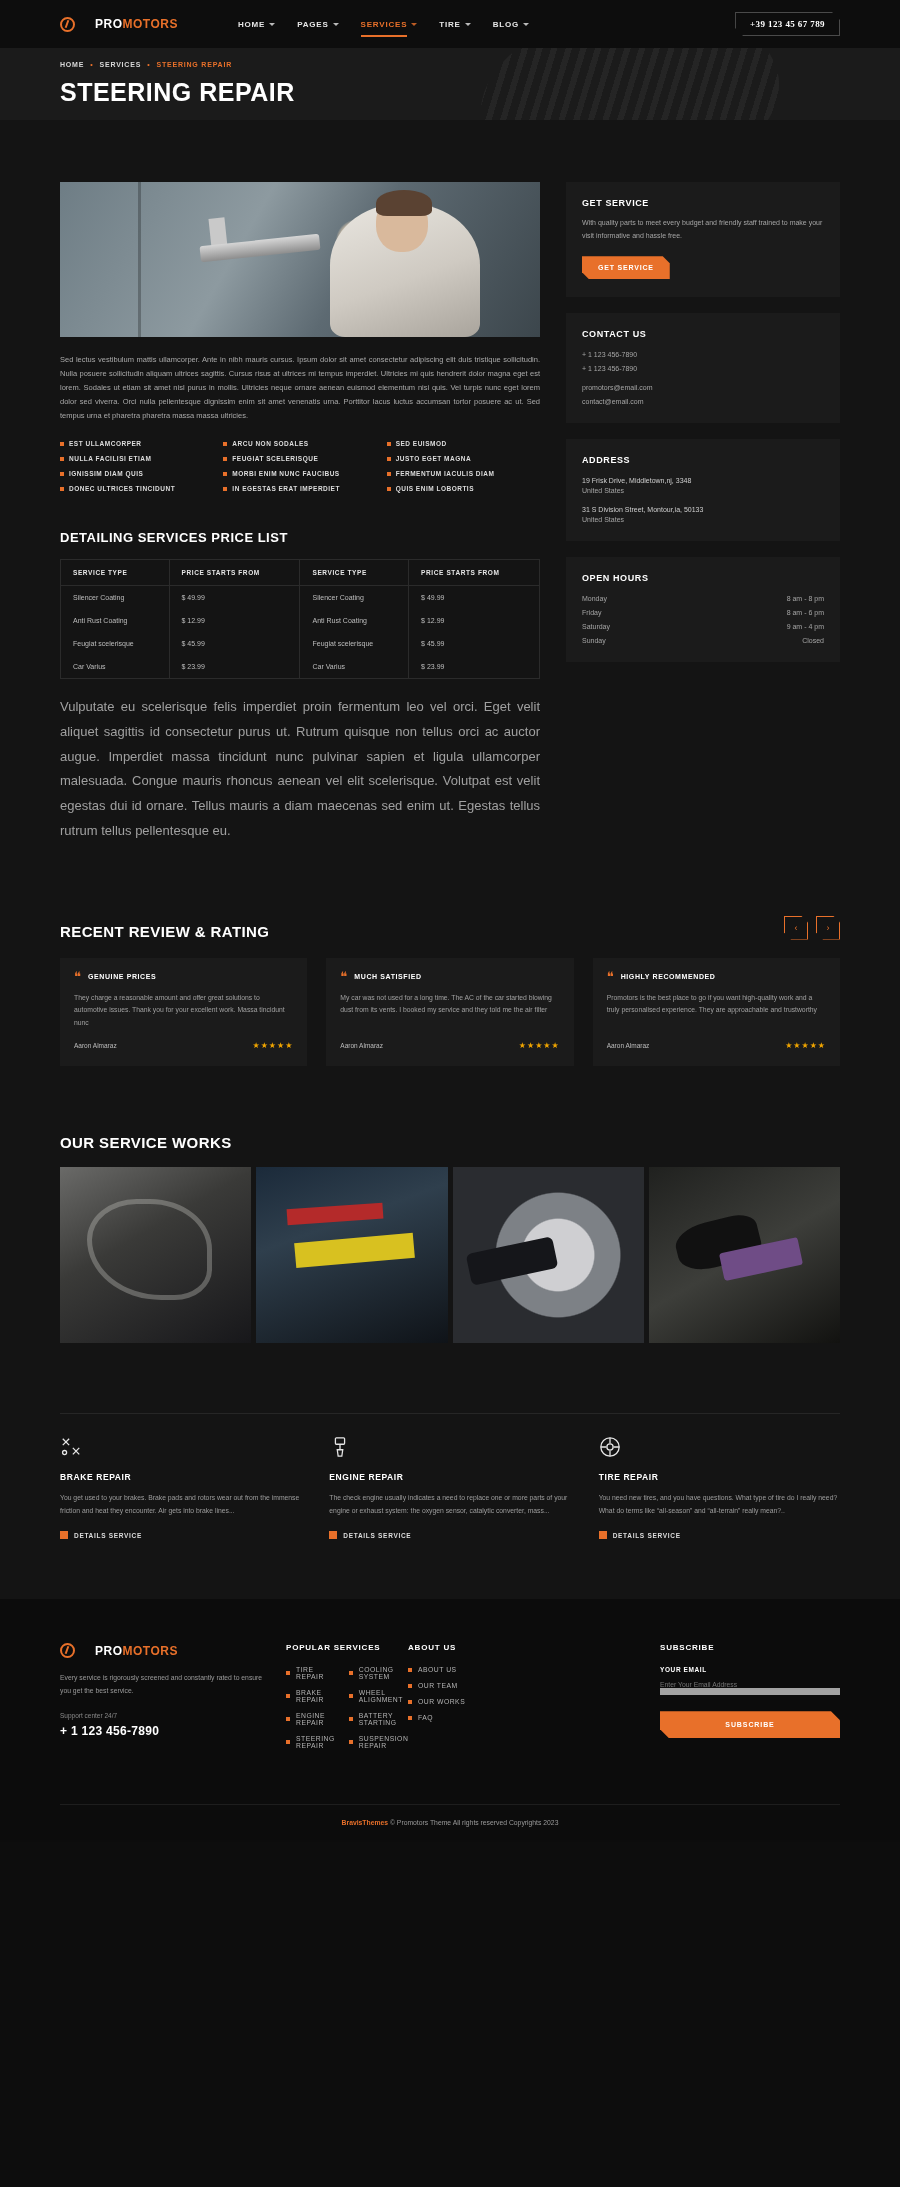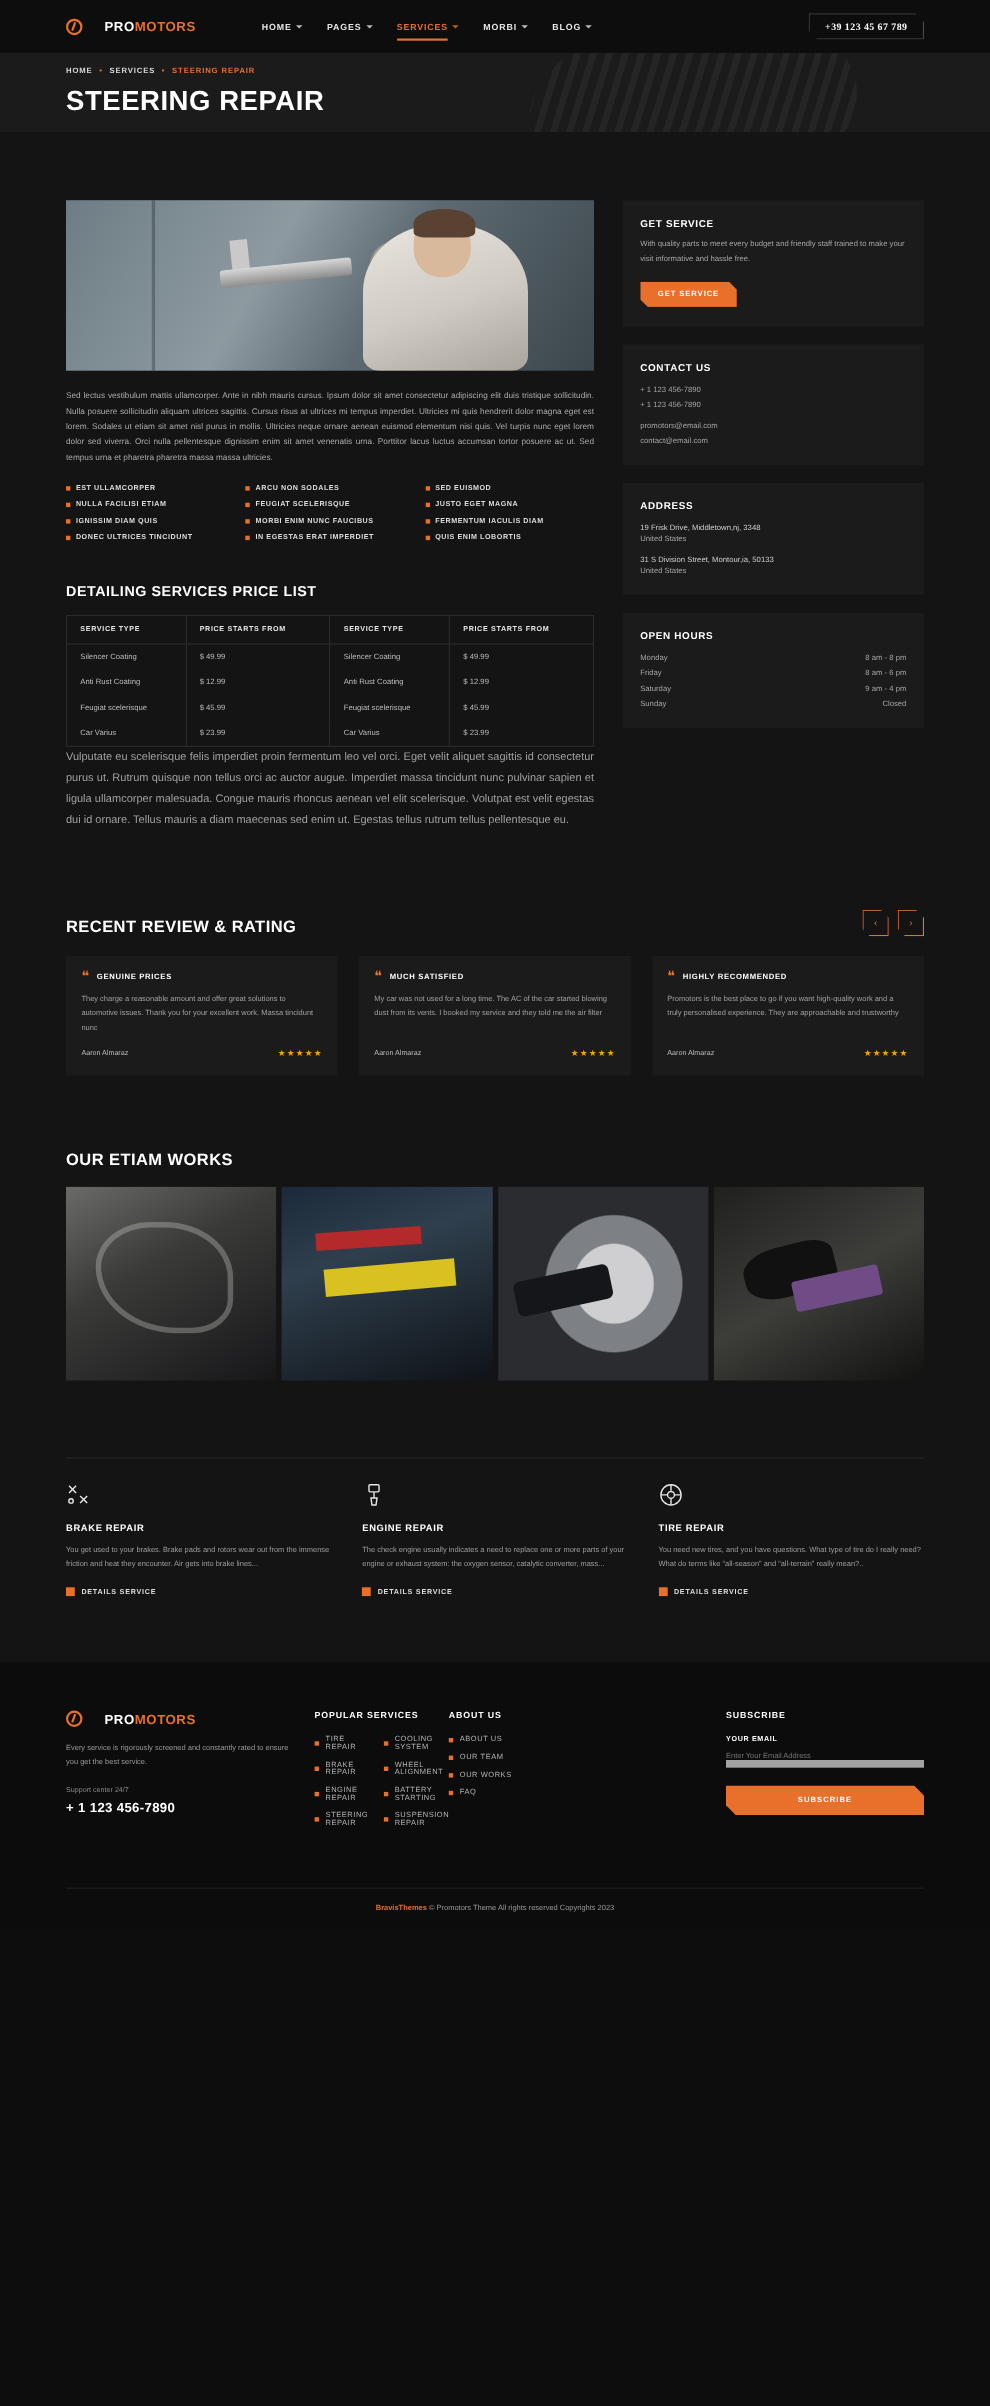--- a/index.html
+++ b/index.html
@@ -146,21 +146,21 @@
     font-size: 6.5px; text-transform: uppercase; letter-spacing: .6px;
     color: #e6e6e6; text-align: left; padding: 9px 12px; font-weight: bold;
     border-bottom: 1px solid #2b2b2b; border-right: 1px solid #2b2b2b;
   }
   .price-table td {
     font-size: 7px; color: #bdbdbd; padding: 8px 12px; border-right: 1px solid #2b2b2b;
   }
   .price-table th:last-child, .price-table td:last-child { border-right: none; }
   .price-table tbody tr td { border-top: none; }
 
-  .after-table { font-size: 10px; line-height: 1.9; color: #a0a0a0; margin-top: 0; text-align: justify; }
+  .after-table { font-size: 13px; line-height: 1.9; color: #a0a0a0; margin-top: 16px; text-align: justify; }
 
   
   .card { background: #1b1b1b; padding: 16px 16px 18px 16px; margin-bottom: 16px; }
   .card-title { font-size: 9px; font-weight: bold; color: #fff; letter-spacing: .6px; text-transform: uppercase; }
   .card-text { font-size: 7px; line-height: 1.8; color: #a5a5a5; margin-top: 9px; }
   .btn-orange {
     display: inline-block; margin-top: 14px; background: #e8702a; color: #fff;
     font-size: 7px; font-weight: bold; letter-spacing: .8px; padding: 8px 16px;
     clip-path: polygon(0 0, calc(100% - 7px) 0, 100% 7px, 100% 100%, 7px 100%, 0 calc(100% - 7px));
     cursor: pointer; text-transform: uppercase;
@@ -281,21 +281,21 @@
         </div>
       <div class="nav-item">
           <span>PAGES</span>
           <span class="caret"></span>
         </div>
       <div class="nav-item active">
           <span>SERVICES</span>
           <span class="caret"></span>
         </div>
       <div class="nav-item">
-          <span>MORBI</span>
+          <span>TIRE</span>
           <span class="caret"></span>
         </div>
       <div class="nav-item">
           <span>BLOG</span>
           <span class="caret"></span>
         </div>
     </div>
     <div class="phone-btn">+39 123 45 67 789</div>
   </div>
 
@@ -513,21 +513,21 @@
         <div class="rev-foot">
           <span class="rev-author">Aaron Almaraz</span>
           <span class="stars">★★★★★</span>
         </div>
       </div>
 
     </div>
   </div>
 
   <div class="works">
-    <div class="works-title">OUR ETIAM WORKS</div>
+    <div class="works-title">OUR SERVICE WORKS</div>
     <div class="works-grid">
       <div class="work w1"></div>
       <div class="work w2"></div>
       <div class="work w3"></div>
       <div class="work w4"></div>
     </div>
   </div>
 
   <div class="other">
     <div class="divider-row"></div>

